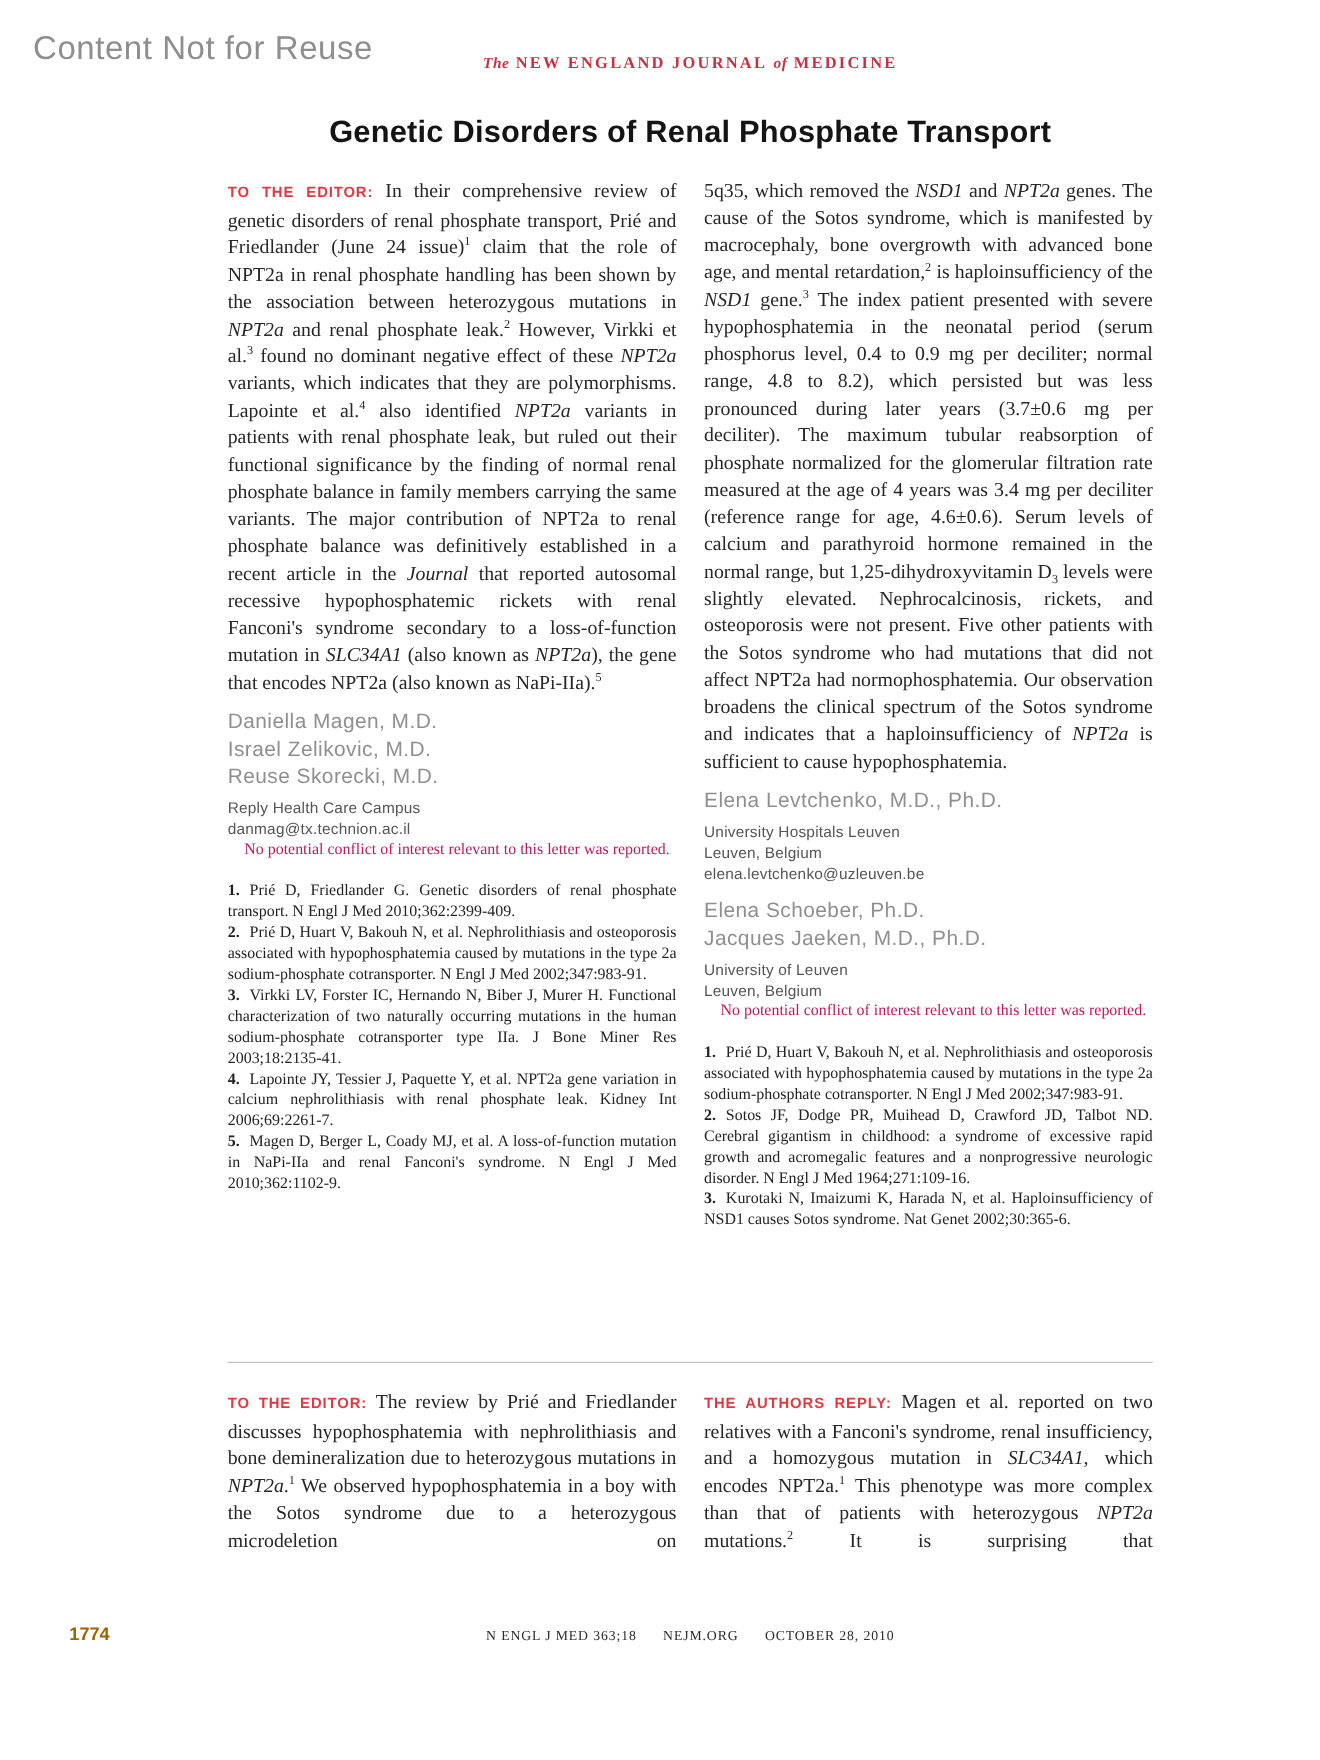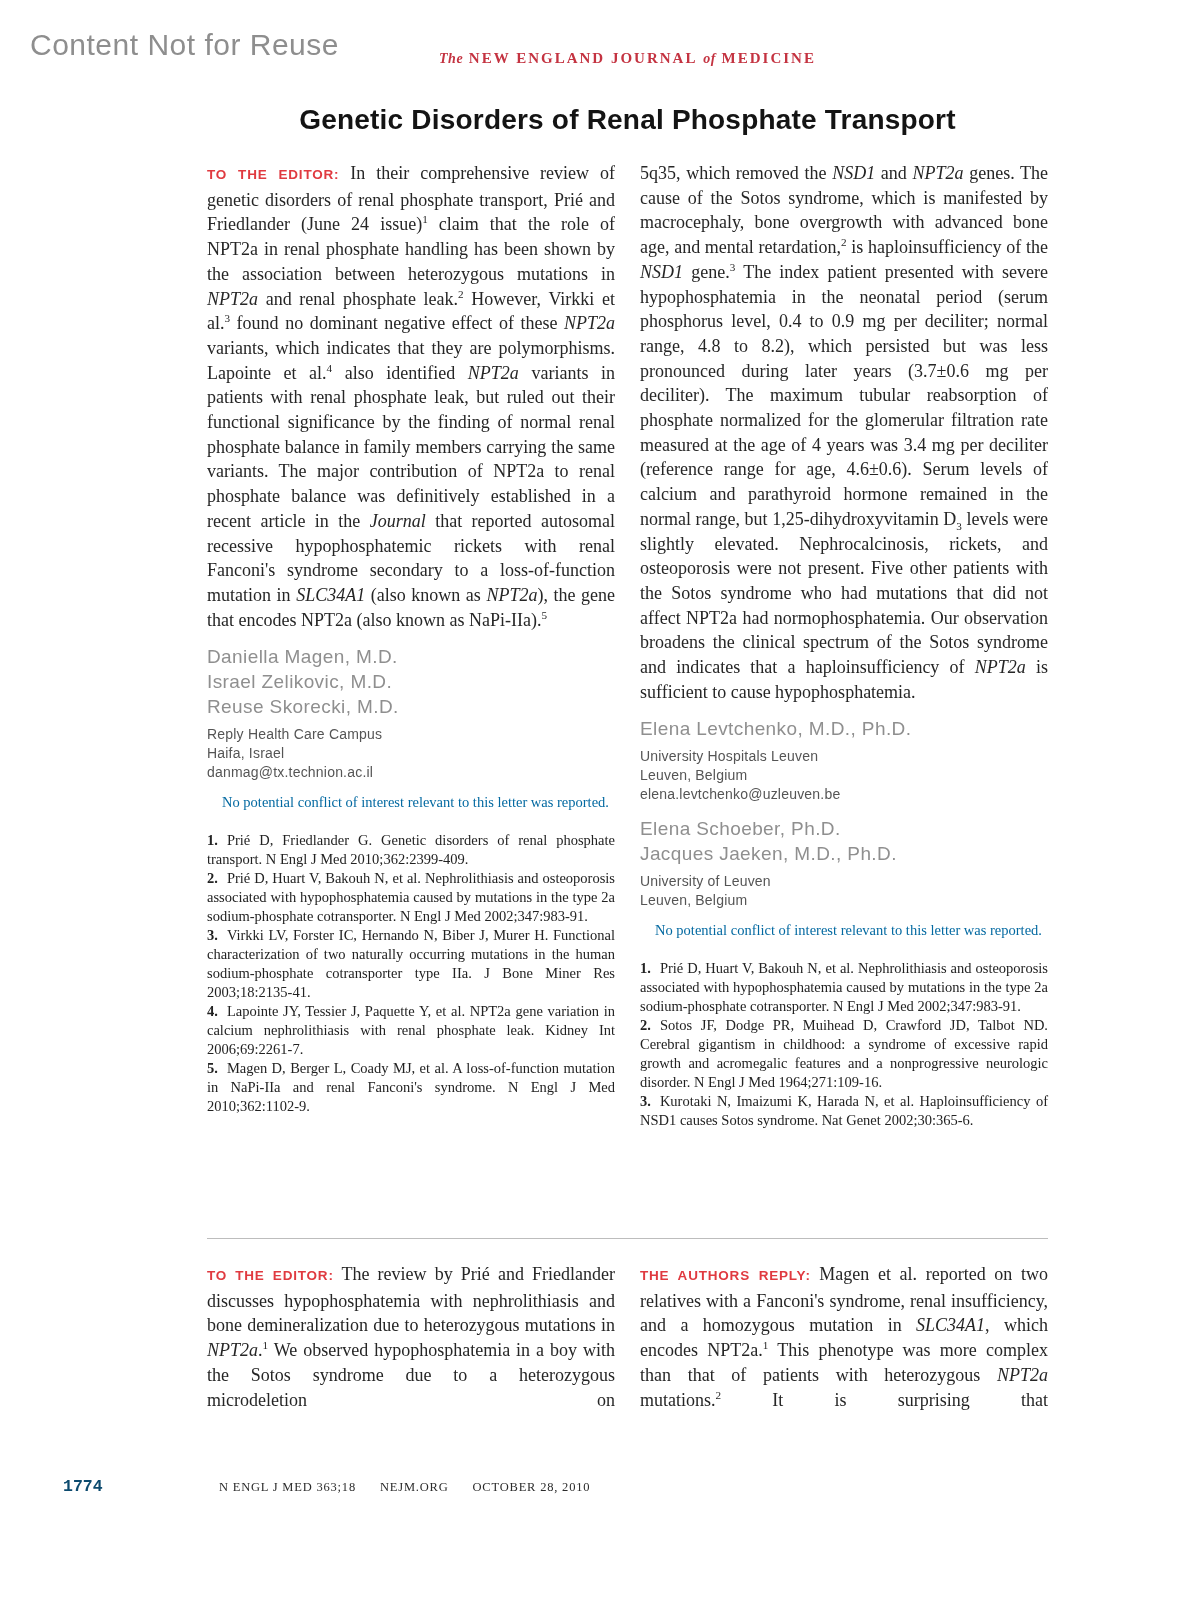--- a/index.html
+++ b/index.html
@@ -50,36 +50,36 @@
   em{font-style:italic;}
   .sig{
     margin-top:12px;font-family:"Liberation Sans", sans-serif;font-size:19px;
     color:var(--sig-gray);line-height:25px;letter-spacing:0.4px;
   }
   .affil{
     margin-top:6px;font-family:"Liberation Sans", sans-serif;font-size:14px;
     color:var(--affil-gray);line-height:19px;letter-spacing:0.2px;
   }
   .conflict{
-    margin-top:11px;font-size:14.5px;line-height:19.3px;text-indent:15px;text-align:justify;color:#0369a1;
+    margin-top:0;font-size:14.5px;line-height:19.3px;text-indent:15px;text-align:justify;color:#be185d;
   }
   .refs{
     margin-top:18px;font-size:14.5px;line-height:19px;text-align:justify;color:#222;
   }
   .ref{margin:0;}
   .ref-num{font-weight:bold;margin-right:9px;}
   .divider{
     position:absolute;left:207px;top:1238px;width:841px;height:1px;background:#bdbdbd;
   }
   .page-number{
     position:absolute;left:63px;top:1477px;
-    font-family:Liberation Mono, monospace;font-weight:bold;font-size:16.5px;color:#0c4a6e;
+    font-family:Liberation Sans, sans-serif;font-weight:bold;font-size:16.5px;color:#a16207;
   }
   .footer-line{
-    position:absolute;left:207px;top:1480px;width:841px;text-align:left;
+    position:absolute;left:207px;top:1480px;width:841px;text-align:center;
     font-family:"Liberation Serif", serif;font-size:12.5px;color:#2b2b2b;
     letter-spacing:0.8px;text-transform:uppercase;white-space:nowrap;
   }
   .footer-line span{margin:0 12px;}
 </style>
 </head>
 <body>
 
 <div class="page">
 
@@ -93,21 +93,20 @@
 
     <div class="col">
       <p class="body-par"><span class="lead">To the Editor:</span><span><span> In their comprehensive review of genetic disorders of renal phosphate transport, Prié and Friedlander (June 24 issue)</span><span class="sup">1</span><span> claim that the role of NPT2a in renal phosphate handling has been shown by the association between heterozygous mutations in </span><em>NPT2a</em><span> and renal phosphate leak.</span><span class="sup">2</span><span> However, Virkki et al.</span><span class="sup">3</span><span> found no dominant negative effect of these </span><em>NPT2a</em><span> variants, which indicates that they are polymorphisms. Lapointe et al.</span><span class="sup">4</span><span> also identified </span><em>NPT2a</em><span> variants in patients with renal phosphate leak, but ruled out their functional significance by the finding of normal renal phosphate balance in family members carrying the same variants. The major contribution of NPT2a to renal phosphate balance was definitively established in a recent article in the </span><em>Journal</em><span> that reported autosomal recessive hypophosphatemic rickets with renal Fanconi's syndrome secondary to a loss-of-function mutation in </span><em>SLC34A1</em><span> (also known as </span><em>NPT2a</em><span>), the gene that encodes NPT2a (also known as NaPi-IIa).</span><span class="sup">5</span></span></p>
       <div class="sig">
           <div>Daniella Magen, M.D.</div>
           <div>Israel Zelikovic, M.D.</div>
           <div>Reuse Skorecki, M.D.</div>
         </div>
       <div class="affil">
           <div>Reply Health Care Campus</div>
-          <div>Haifa, Israel</div>
           <div>danmag@tx.technion.ac.il</div>
         </div>
       <div class="conflict">No potential conflict of interest relevant to this letter was reported.</div>
       <div class="refs">
           <div class="ref"><span class="ref-num">1.</span>Prié D, Friedlander G. Genetic disorders of renal phosphate transport. N Engl J Med 2010;362:2399-409.</div>
           <div class="ref"><span class="ref-num">2.</span>Prié D, Huart V, Bakouh N, et al. Nephrolithiasis and osteoporosis associated with hypophosphatemia caused by mutations in the type 2a sodium-phosphate cotransporter. N Engl J Med 2002;347:983-91.</div>
           <div class="ref"><span class="ref-num">3.</span>Virkki LV, Forster IC, Hernando N, Biber J, Murer H. Functional characterization of two naturally occurring mutations in the human sodium-phosphate cotransporter type IIa. J Bone Miner Res 2003;18:2135-41.</div>
           <div class="ref"><span class="ref-num">4.</span>Lapointe JY, Tessier J, Paquette Y, et al. NPT2a gene variation in calcium nephrolithiasis with renal phosphate leak. Kidney Int 2006;69:2261-7.</div>
           <div class="ref"><span class="ref-num">5.</span>Magen D, Berger L, Coady MJ, et al. A loss-of-function mutation in NaPi-IIa and renal Fanconi's syndrome. N Engl J Med 2010;362:1102-9.</div>
         </div>

